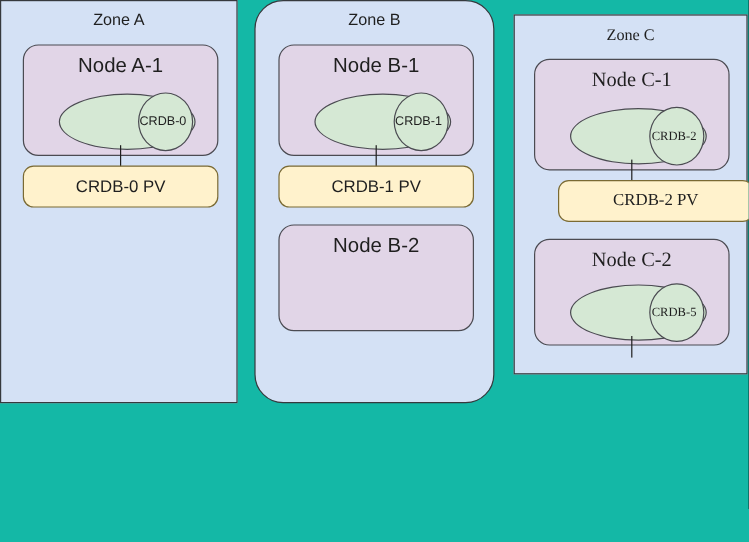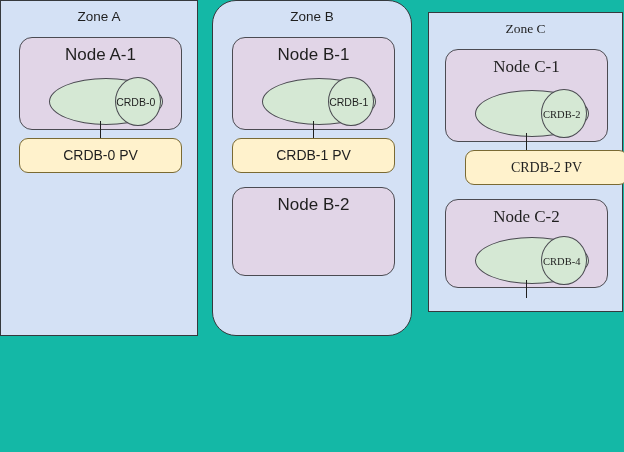--- a/index.html
+++ b/index.html
@@ -185,21 +185,21 @@
 
     <div class="pv" style="left:16px; top:137px; width:163px; height:35px;margin-left:20px;">
       <span class="pv-label">CRDB-2 PV</span>
     </div>
 
     <div class="node" style="left:16px; top:186px; width:163px; height:89px;padding-left:24px;">
       <div class="node-title">Node C-2</div>
       <div class="db" style="left:29px; top:37px; width:114px; height:47px;">
         <div class="db-body"></div>
         <div class="db-cap"></div>
-        <div class="db-label">CRDB-4</div>
+        <div class="db-label">CRDB-5</div>
       </div>
     </div>
 
     <div class="connector" style="left:97px; top:267px; height:18px;"></div>
 
   </div>
 
 </div>
 
 </body></html>

